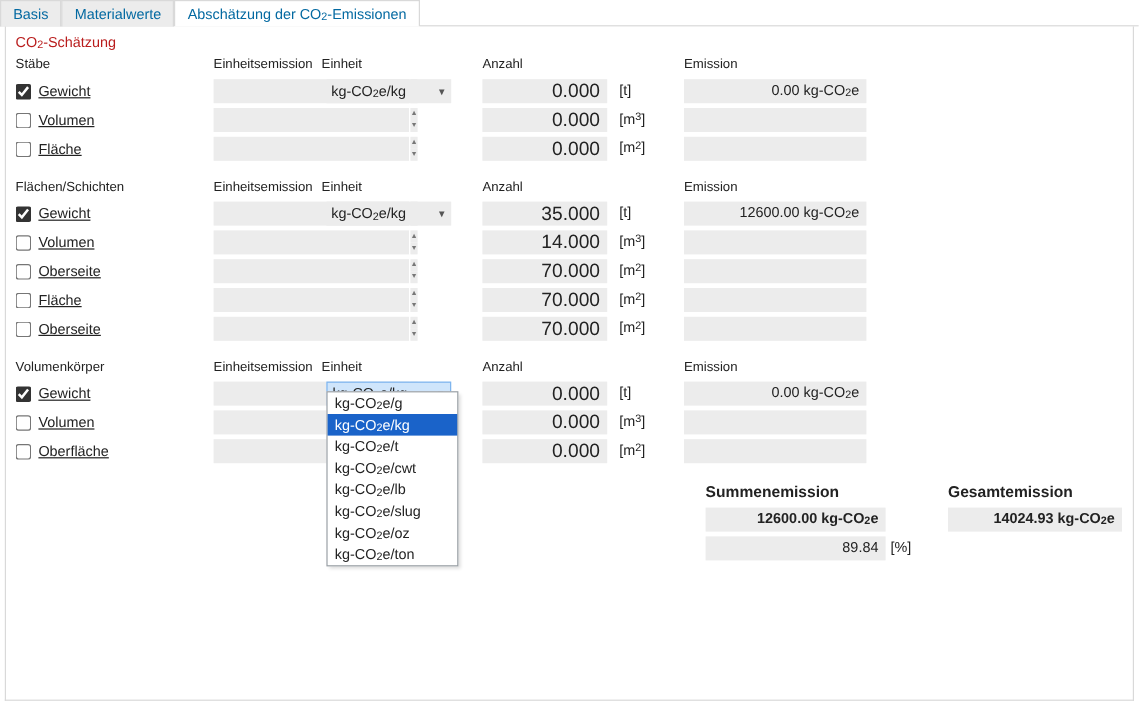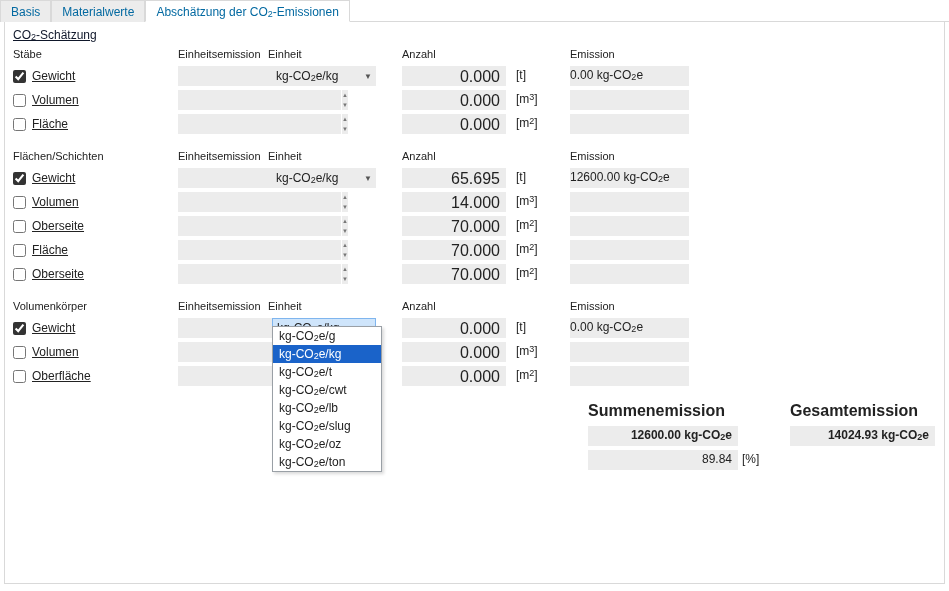--- a/index.html
+++ b/index.html
@@ -36,24 +36,23 @@
     margin-bottom: -1px;
   }
   .panel {
     border: 1px solid #d9d9d9;
     border-top: none;
     margin: 0 4px 4px 4px;
     padding: 6px 8px 8px 8px;
     height: 562px;
   }
   .panel-title {
-    color: #0f172a;
+    color: #b91c1c;
     font-size: 12px;
     margin-bottom: 6px;
-    text-decoration: underline;
   }
   .grid {
     display: grid;
     grid-template-columns: 165px 90px 110px 24px 110px 36px 22px 150px 28px;
     column-gap: 0;
     row-gap: 4px;
     margin-bottom: 16px;
   }
   .hdr {
     font-size: 11px;
@@ -131,24 +130,24 @@
     background: #ececec;
     text-align: right;
     padding: 2px 6px 0 0;
     font-size: 16px;
   }
   .unit {
     padding: 2px 0 0 4px;
     font-size: 12px;
   }
   .emiss {
-    width: 119px;
-    height: 20px;
-    background: #ececec;
-    text-align: left;
+    width: 152px;
+    height: 20px;
+    background: #ececec;
+    text-align: right;
     padding: 2px 6px 0 0;
     font-size: 12px;
   }
   .spacer { }
   .combo-placeholder {
     width: 104px;
     height: 20px;
   }
   .combo-wrap { position: relative; }
   .dropdown {
@@ -171,21 +170,21 @@
     color: #fff;
   }
   sub { font-size: 9px; vertical-align: -1px; }
   sup { font-size: 9px; vertical-align: 3px; }
   .sum-block {
     display: grid;
     grid-template-columns: 575px 150px 30px 22px 145px;
     column-gap: 0;
     row-gap: 4px;
   }
-  .sum-hdr { font-weight: bold; font-size: 16px; padding-bottom: 2px; }
+  .sum-hdr { font-weight: bold; font-size: 13px; padding-bottom: 2px; }
   .sum-val {
     background: #ececec;
     height: 20px;
     text-align: right;
     padding: 2px 6px 0 0;
     font-size: 12px;
     font-weight: bold;
   }
 </style>
 </head>
@@ -296,21 +295,21 @@
             <div class="ar">▼</div>
           </div>
         </div>
         <div class="combo-wrap">
           <div class="combo">
             <span>kg-CO<sub>2</sub>e/kg</span>
             <span class="dd">▼</span>
           </div>
         </div>
         <div></div>
-        <div class="numbox">65.695</div>
+        <div class="numbox">35.000</div>
         <div class="unit">[t]</div>
         <div></div>
         <div class="emiss">12600.00 kg-CO<sub>2</sub>e</div>
         <div></div>
         <div class="chk">
           <input type="checkbox" style="">
           <span>Volumen</span>
         </div>
         <div class="spin">
           <input class="empty" style="">

